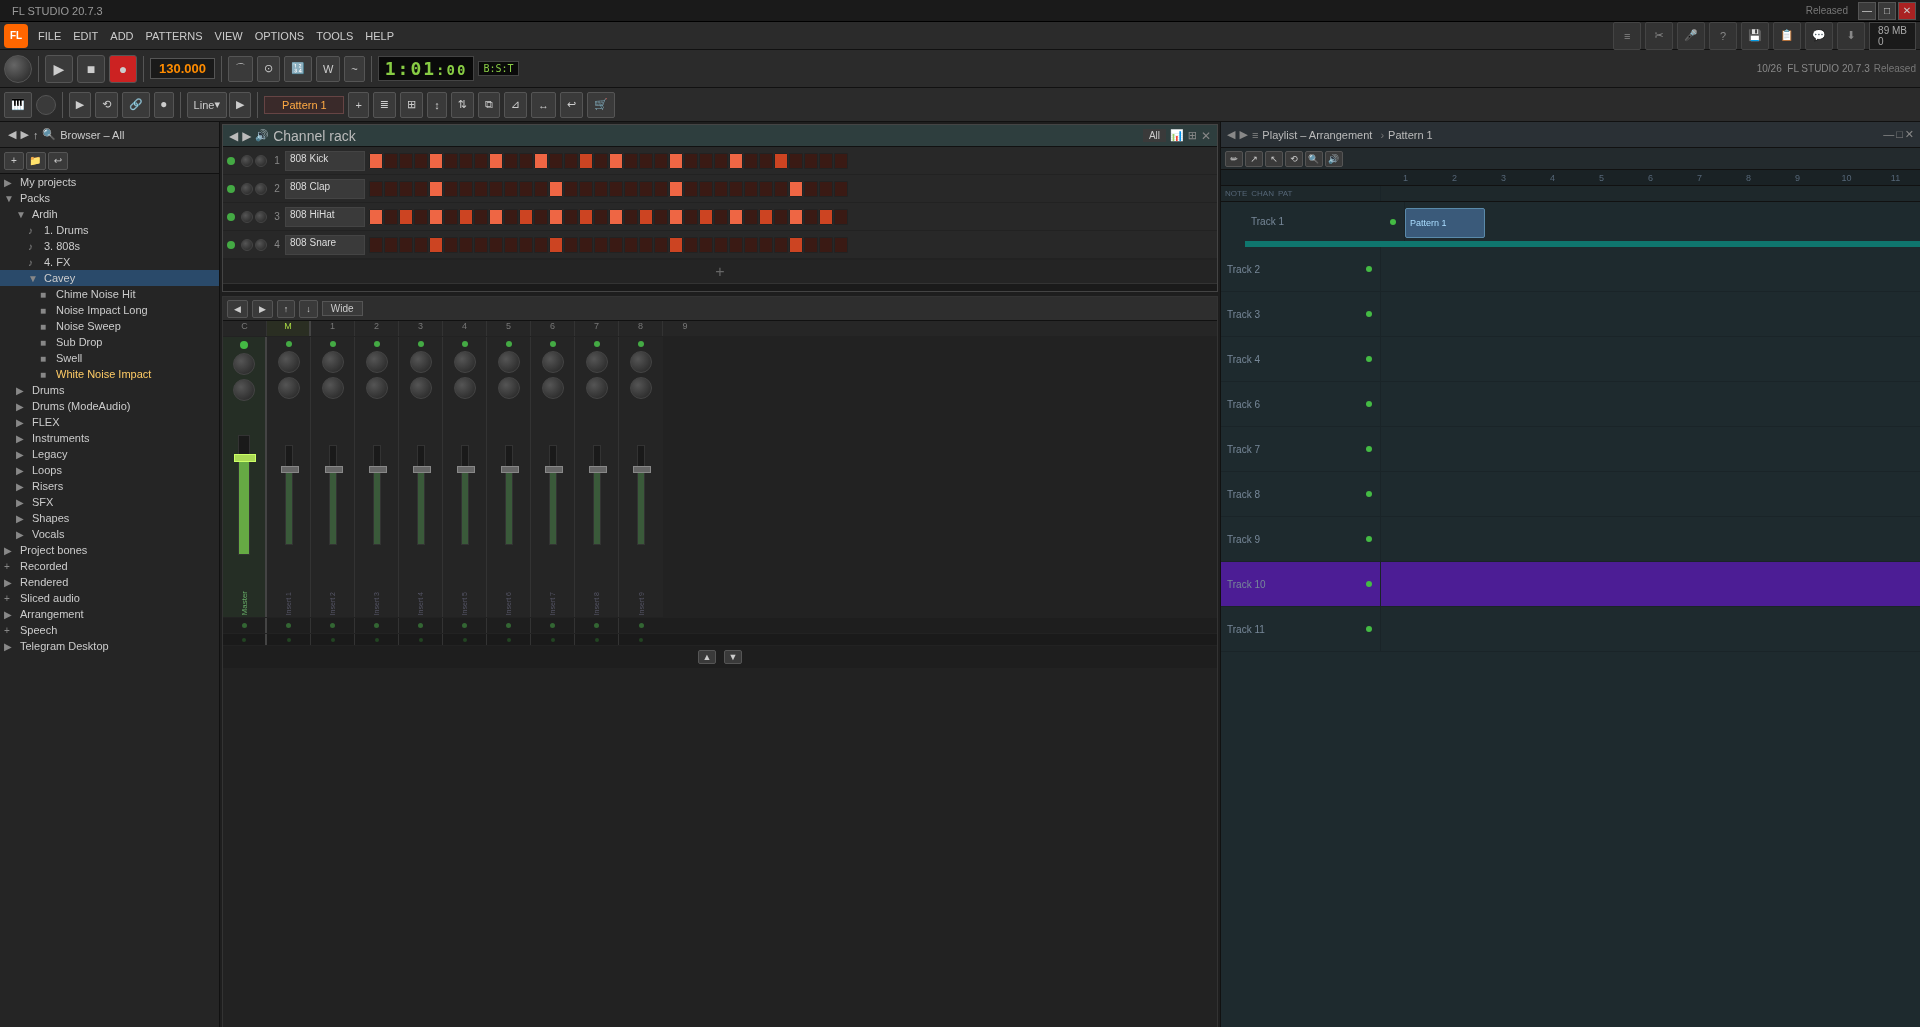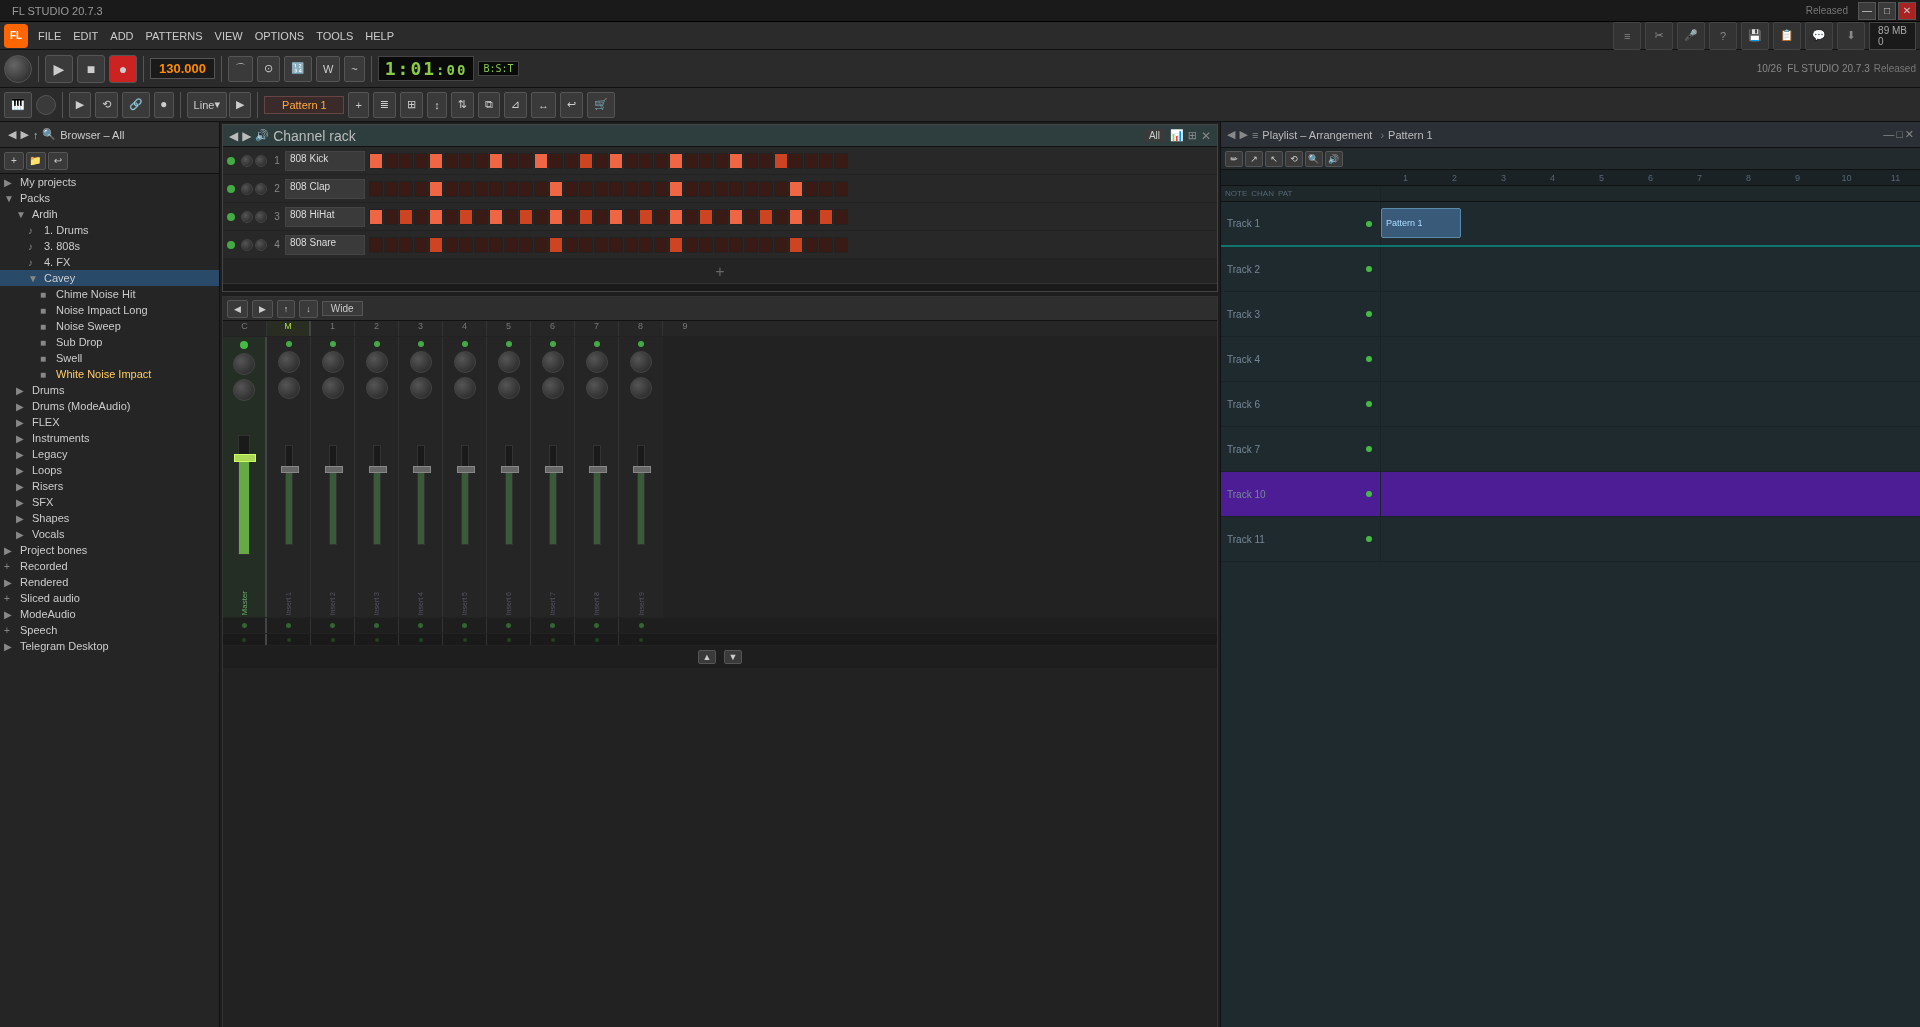--- a/index.html
+++ b/index.html
@@ -625,21 +625,21 @@
         <span class="label">Rendered</span>
       </div>
 
       <div class="tree-item">
         <span class="icon">+</span>
         <span class="label">Sliced audio</span>
       </div>
 
       <div class="tree-item">
         <span class="icon">▶</span>
-        <span class="label">ModeAudio</span>
+        <span class="label">Arrangement</span>
       </div>
 
       <div class="tree-item">
         <span class="icon">+</span>
         <span class="label">Speech</span>
       </div>
 
       <div class="tree-item">
         <span class="icon">▶</span>
         <span class="label">Telegram Desktop</span>
@@ -1134,21 +1134,21 @@
         <span style="font-size:8px;color:#556677;">PAT</span>
       </div>
       <div style="flex:1;display:flex;align-items:center;">
 
         <div style="position:relative;flex:1;height:16px;overflow:hidden;"></div>
       </div>
     </div>
 
     <div style="flex:1;overflow-y:auto;background:#1e2a2e;">
 
-      <div style="height:45px;display:flex;border-bottom:2px solid #0f766e;background:#1e2a2e;position:relative;">
+      <div style="height:45px;display:flex;border-bottom:6px solid #0f766e;background:#1e2a2e;position:relative;margin-left:24px;">
         <div class="playlist-track-left">
           <span>Track 1</span>
           <div class="track-dot"></div>
         </div>
         <div style="flex:1;position:relative;">
 
           <div style="position:absolute;left:0;top:6px;width:80px;height:30px;background:#3a5a7a;border:1px solid #5a8aaa;border-radius:2px;display:flex;align-items:center;padding:0 4px;font-size:9px;color:#aaddff;">Pattern 1</div>
         </div>
       </div>
 
@@ -1186,21 +1186,35 @@
       </div>
 
       <div style="height:45px;display:flex;border-bottom:1px solid #1a2428;background:#1e2a2e;position:relative;">
         <div class="playlist-track-left">
           <span>Track 7</span>
           <div class="track-dot"></div>
         </div>
         <div style="flex:1;position:relative;"></div>
       </div>
 
-
+      <div style="height:45px;display:flex;border-bottom:1px solid #1a2428;background:#1e2a2e;position:relative;">
+        <div class="playlist-track-left">
+          <span>Track 8</span>
+          <div class="track-dot"></div>
+        </div>
+        <div style="flex:1;position:relative;"></div>
+      </div>
+
+      <div style="height:45px;display:flex;border-bottom:1px solid #1a2428;background:#1e2a2e;position:relative;">
+        <div class="playlist-track-left">
+          <span>Track 9</span>
+          <div class="track-dot"></div>
+        </div>
+        <div style="flex:1;position:relative;"></div>
+      </div>
 
       <div style="height:45px;display:flex;border-bottom:1px solid #1a2428;background:#4c1d95;position:relative;">
         <div class="playlist-track-left">
           <span>Track 10</span>
           <div class="track-dot"></div>
         </div>
         <div style="flex:1;position:relative;"></div>
       </div>
 
       <div style="height:45px;display:flex;border-bottom:1px solid #1a2428;background:#1e2a2e;position:relative;">

